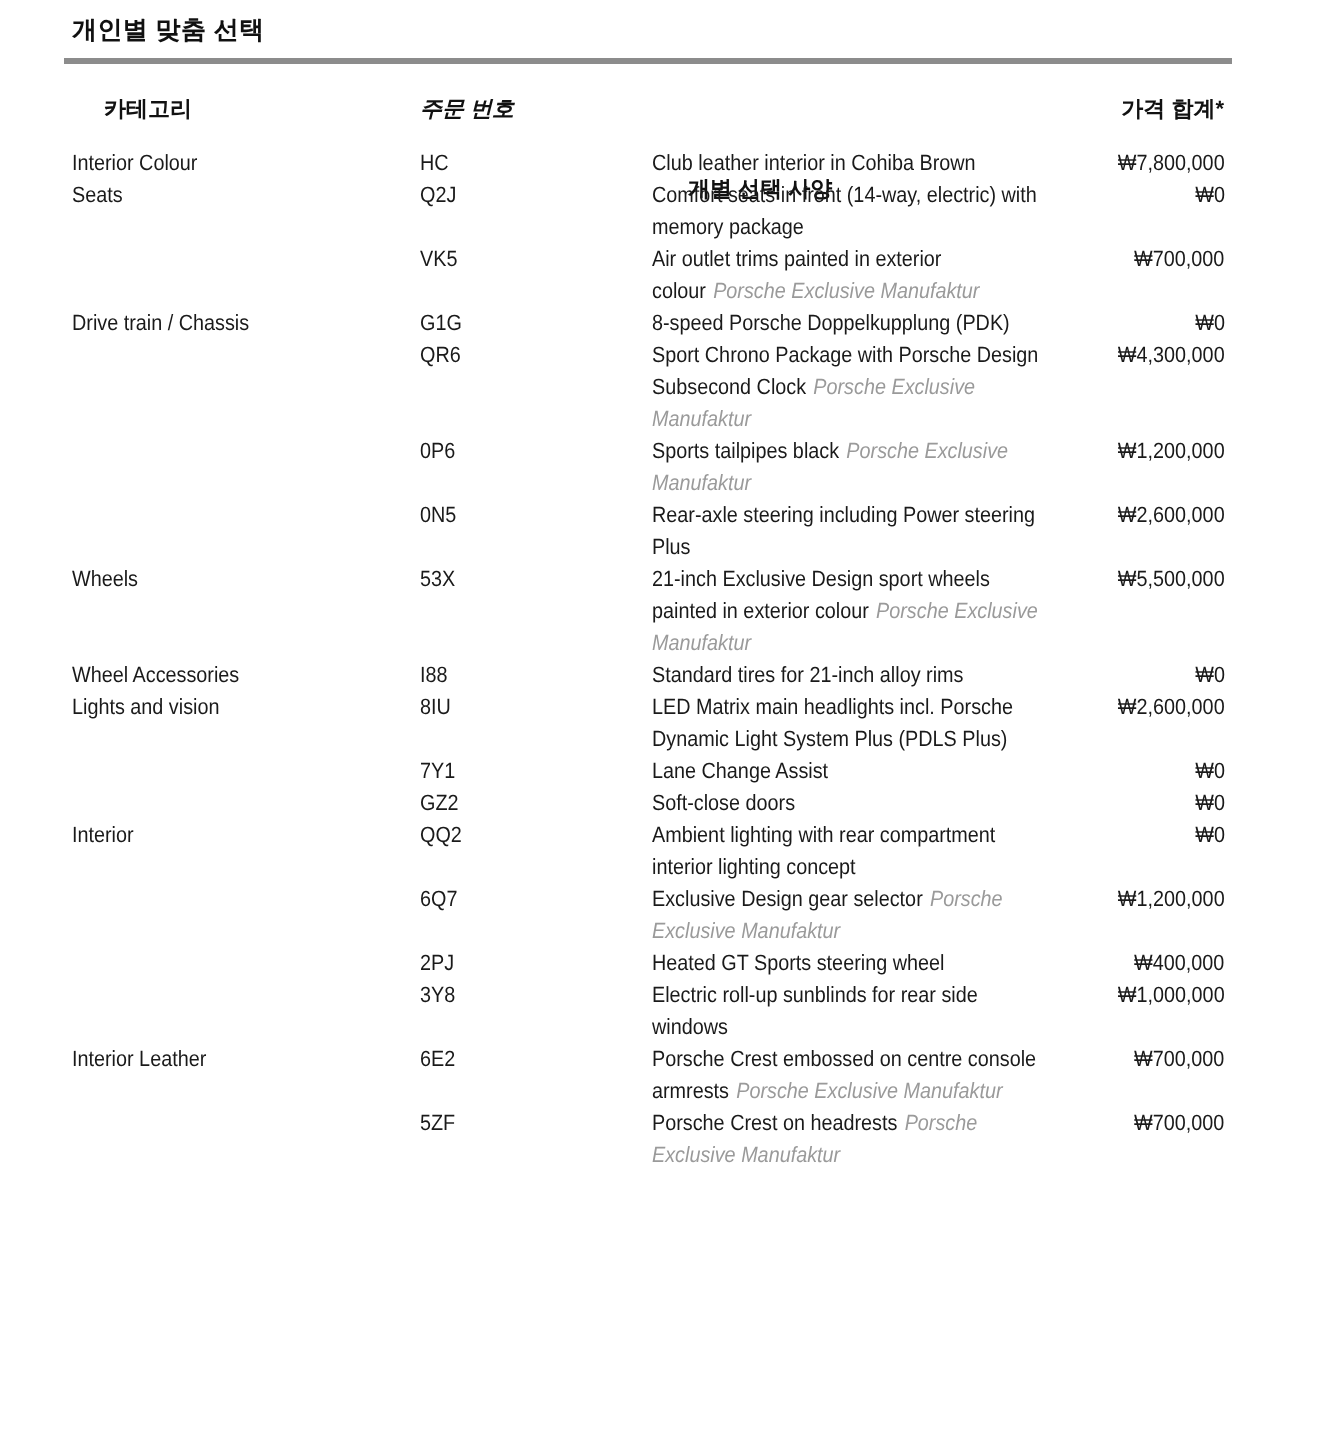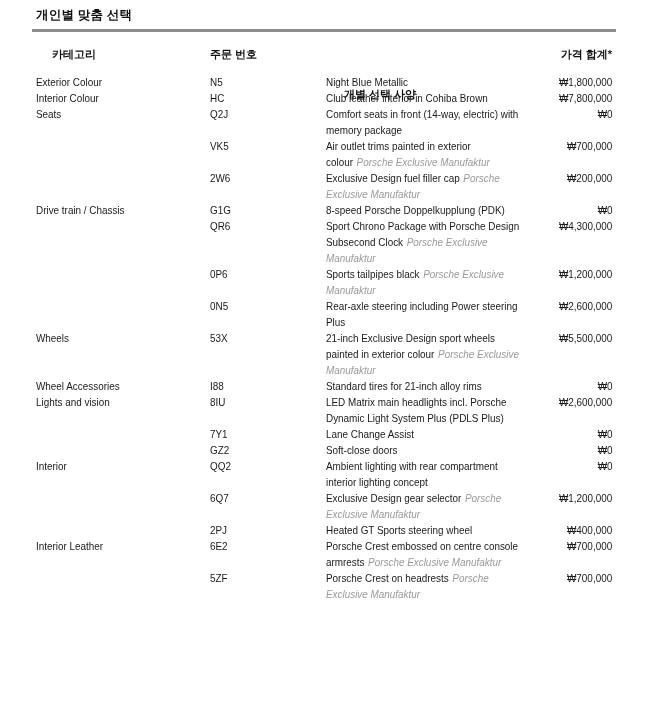--- a/index.html
+++ b/index.html
@@ -3,21 +3,21 @@
 <meta charset="utf-8">
 <style>
   html, body { margin: 0; padding: 0; background: #ffffff; }
   body { width: 663px; height: 718px; overflow: hidden; position: relative;
          font-family: "Liberation Sans Narrow", "Liberation Sans", sans-serif; color: #1a1a1a; }
   .title { position: absolute; left: 36px; top: 7px; font-size: 12.5px; font-weight: bold; color: #111; letter-spacing: 0.2px; }
   .divider { position: absolute; left: 32px; top: 29px; width: 584px; height: 3px; background: #8c8c8c; }
   .head { position: absolute; top: 47px; left: 36px; width: 576px; height: 16px; font-size: 11px; font-weight: bold; color: #111; }
   .head span { position: absolute; top: 0; }
   .c1 { left: 16px; }
-  .c2 { left: 174px; }
+  .c2 { left: 174px; font-style: italic; }
   .c3 { left: 308px; margin-top: 40px; }
   .c4 { right: 0; text-align: left; }
   .rows { position: absolute; left: 36px; top: 74px; width: 576px; }
   .row { position: relative; font-size: 11px; line-height: 16px; }
   .row .cat { position: absolute; left: 0; top: 0; width: 170px; white-space: nowrap; transform: scaleX(0.9); transform-origin: left; }
   .row .code { position: absolute; left: 174px; top: 0; white-space: nowrap; transform: scaleX(0.9); transform-origin: left; }
   .row .desc { margin-left: 290px; width: 200px; display: block; transform: scaleX(0.9); transform-origin: left; width: 222px; }
   .row .price { position: absolute; right: 0; top: 0; white-space: nowrap; transform: scaleX(0.9); transform-origin: right; }
   .tag { font-style: italic; color: #9a9a9a; margin-left: 4px; }
 </style>
@@ -29,48 +29,36 @@
 
 <div class="head">
   <span class="c1">카테고리</span>
   <span class="c2">주문 번호</span>
   <span class="c3">개별 선택 사양</span>
   <span class="c4">가격 합계*</span>
 </div>
 
 <div class="rows" id="rows">
     <div class="row">
-      <span class="cat">Exterior Colour</span>
-      <span class="code">N5</span>
-      <span class="desc"><span class="">Night Blue Metallic</span></span>
-      <span class="price">₩1,800,000</span>
-    </div>
-    <div class="row">
       <span class="cat">Interior Colour</span>
       <span class="code">HC</span>
       <span class="desc"><span class="">Club leather interior in Cohiba Brown</span></span>
       <span class="price">₩7,800,000</span>
     </div>
     <div class="row">
       <span class="cat">Seats</span>
       <span class="code">Q2J</span>
       <span class="desc"><span class="">Comfort seats in front (14-way, electric) with memory package</span></span>
       <span class="price">₩0</span>
     </div>
     <div class="row">
       <span class="cat"></span>
       <span class="code">VK5</span>
       <span class="desc"><span class="">Air outlet trims painted in exterior colour</span><span class="tag">Porsche Exclusive Manufaktur</span></span>
       <span class="price">₩700,000</span>
-    </div>
-    <div class="row">
-      <span class="cat"></span>
-      <span class="code">2W6</span>
-      <span class="desc"><span class="">Exclusive Design fuel filler cap</span><span class="tag">Porsche Exclusive Manufaktur</span></span>
-      <span class="price">₩200,000</span>
     </div>
     <div class="row">
       <span class="cat">Drive train / Chassis</span>
       <span class="code">G1G</span>
       <span class="desc"><span class="">8-speed Porsche Doppelkupplung (PDK)</span></span>
       <span class="price">₩0</span>
     </div>
     <div class="row">
       <span class="cat"></span>
       <span class="code">QR6</span>
@@ -131,20 +119,26 @@
       <span class="desc"><span class="">Exclusive Design gear selector</span><span class="tag">Porsche Exclusive Manufaktur</span></span>
       <span class="price">₩1,200,000</span>
     </div>
     <div class="row">
       <span class="cat"></span>
       <span class="code">2PJ</span>
       <span class="desc"><span class="">Heated GT Sports steering wheel</span></span>
       <span class="price">₩400,000</span>
     </div>
     <div class="row">
+      <span class="cat"></span>
+      <span class="code">3Y8</span>
+      <span class="desc"><span class="">Electric roll-up sunblinds for rear side windows</span></span>
+      <span class="price">₩1,000,000</span>
+    </div>
+    <div class="row">
       <span class="cat">Interior Leather</span>
       <span class="code">6E2</span>
       <span class="desc"><span class="">Porsche Crest embossed on centre console armrests</span><span class="tag">Porsche Exclusive Manufaktur</span></span>
       <span class="price">₩700,000</span>
     </div>
     <div class="row">
       <span class="cat"></span>
       <span class="code">5ZF</span>
       <span class="desc"><span class="">Porsche Crest on headrests</span><span class="tag">Porsche Exclusive Manufaktur</span></span>
       <span class="price">₩700,000</span>

